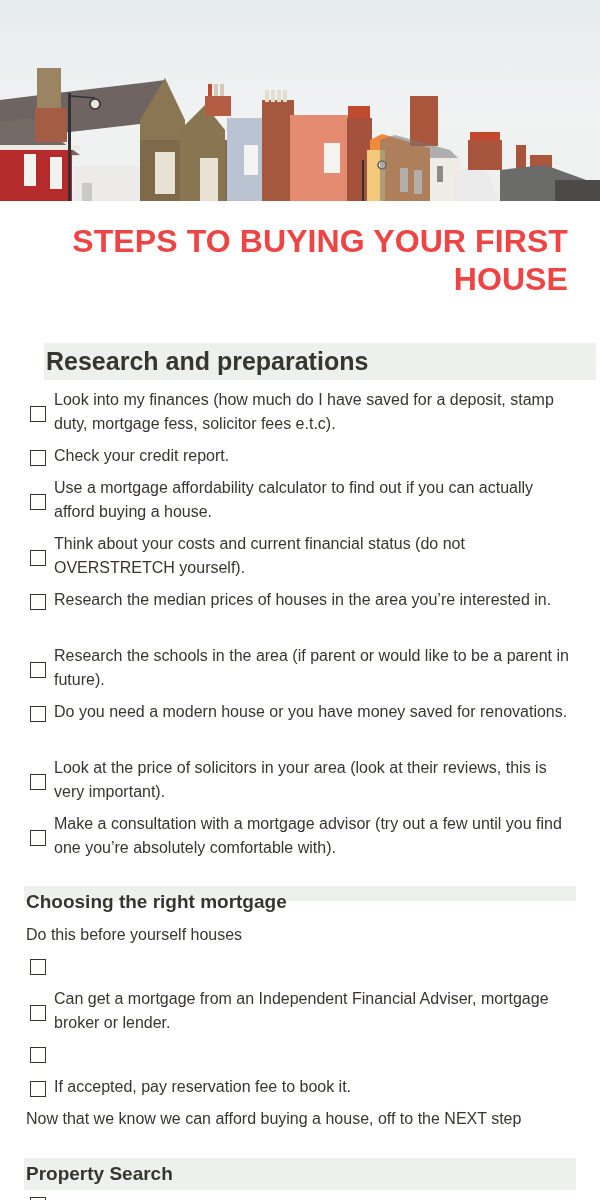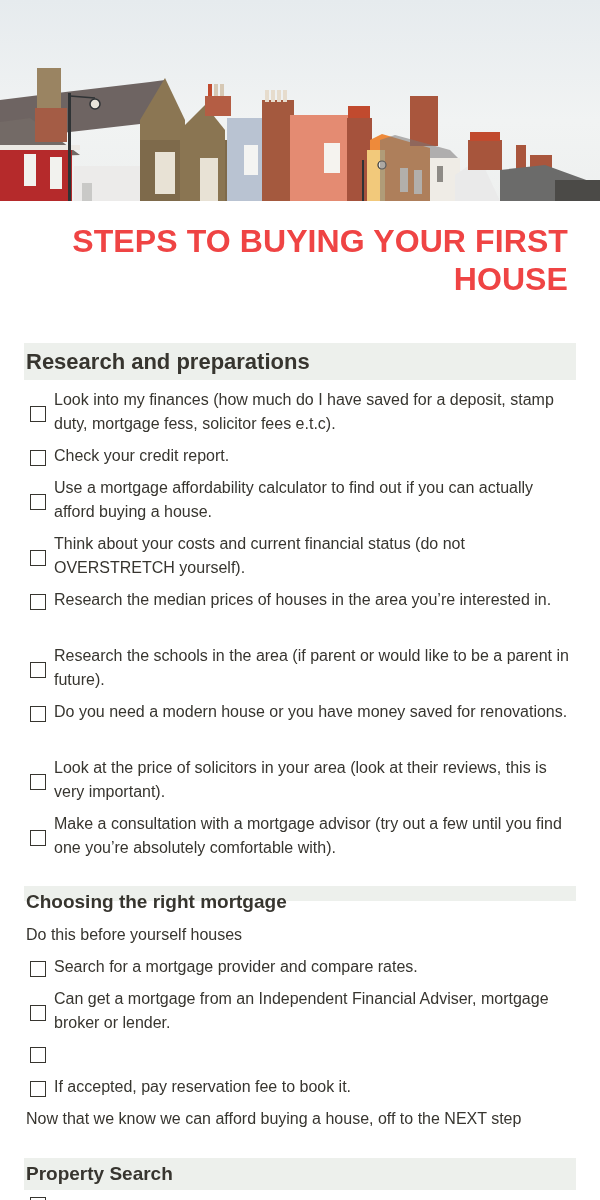--- a/index.html
+++ b/index.html
@@ -5,21 +5,21 @@
     * { box-sizing: border-box; margin: 0; padding: 0; }
     html, body { width: 600px; height: 1200px; overflow: hidden; background: #ffffff; }
     body { font-family: "Liberation Sans", "DejaVu Sans", sans-serif; color: #37352f; position: relative; }
 
     .cover { position: absolute; left: 0; top: 0; width: 600px; height: 201px; overflow: hidden; background: linear-gradient(#e6ebee 0%, #f1f3f3 60%, #eef0ef 100%); }
     .cover svg { position: absolute; left: 0; top: 0; }
 
     .page-title { position: absolute; left: 28px; top: 222px; width: 540px; font-size: 32px; font-weight: 700; line-height: 38px; color: #ef4444; letter-spacing: 0.1px; text-align: right; }
 
     .section-heading { position: absolute; left: 24px; width: 552px; background: #edf0ec; font-weight: 700; color: #37352f; padding-left: 2px; }
-    .h-research { top: 343px; height: 37px; font-size: 22px; line-height: 37px; }
+    .h-research { top: 343px; height: 37px; font-size: 25px; line-height: 37px; margin-left: 20px; }
     .h-mortgage { top: 886px; height: 15px; font-size: 19px; line-height: 32px; }
     .h-property { top: 1158px; height: 32px; font-size: 19px; line-height: 32px; }
 
     .todo { position: absolute; left: 30px; width: 546px; display: flex; align-items: center; }
     .todo .box { flex: 0 0 16px; width: 16px; height: 16px; border: 1.5px solid #37352f; margin-top: 4px; margin-right: 8px; background: #fff; }
     .todo .label { font-size: 16px; line-height: 24px; color: #37352f; }
 
     .plain { position: absolute; left: 26px; width: 550px; font-size: 16px; line-height: 24px; color: #37352f; }
 
     .peek-box { position: absolute; left: 30px; top: 1197px; width: 16px; height: 16px; border: 1.5px solid #37352f; }
@@ -137,21 +137,20 @@
 <div class="todo" style="top:812px">
   <span class="box"></span>
   <span class="label">Make a consultation with a mortgage advisor (try out a few until you find one you’re absolutely comfortable with).</span>
 </div>
 
 <h2 class="section-heading h-mortgage">Choosing the right mortgage</h2>
 <p class="plain" style="top:923px">Do this before yourself houses</p>
 
 <div class="todo" style="top:955px">
   <span class="box"></span>
-  <span class="label">Search for a mortgage provider and compare rates.</span>
 </div>
 <div class="todo" style="top:987px">
   <span class="box"></span>
   <span class="label">Can get a mortgage from an Independent Financial Adviser, mortgage broker or lender.</span>
 </div>
 <div class="todo" style="top:1043px">
   <span class="box"></span>
 </div>
 <div class="todo" style="top:1075px">
   <span class="box"></span>

